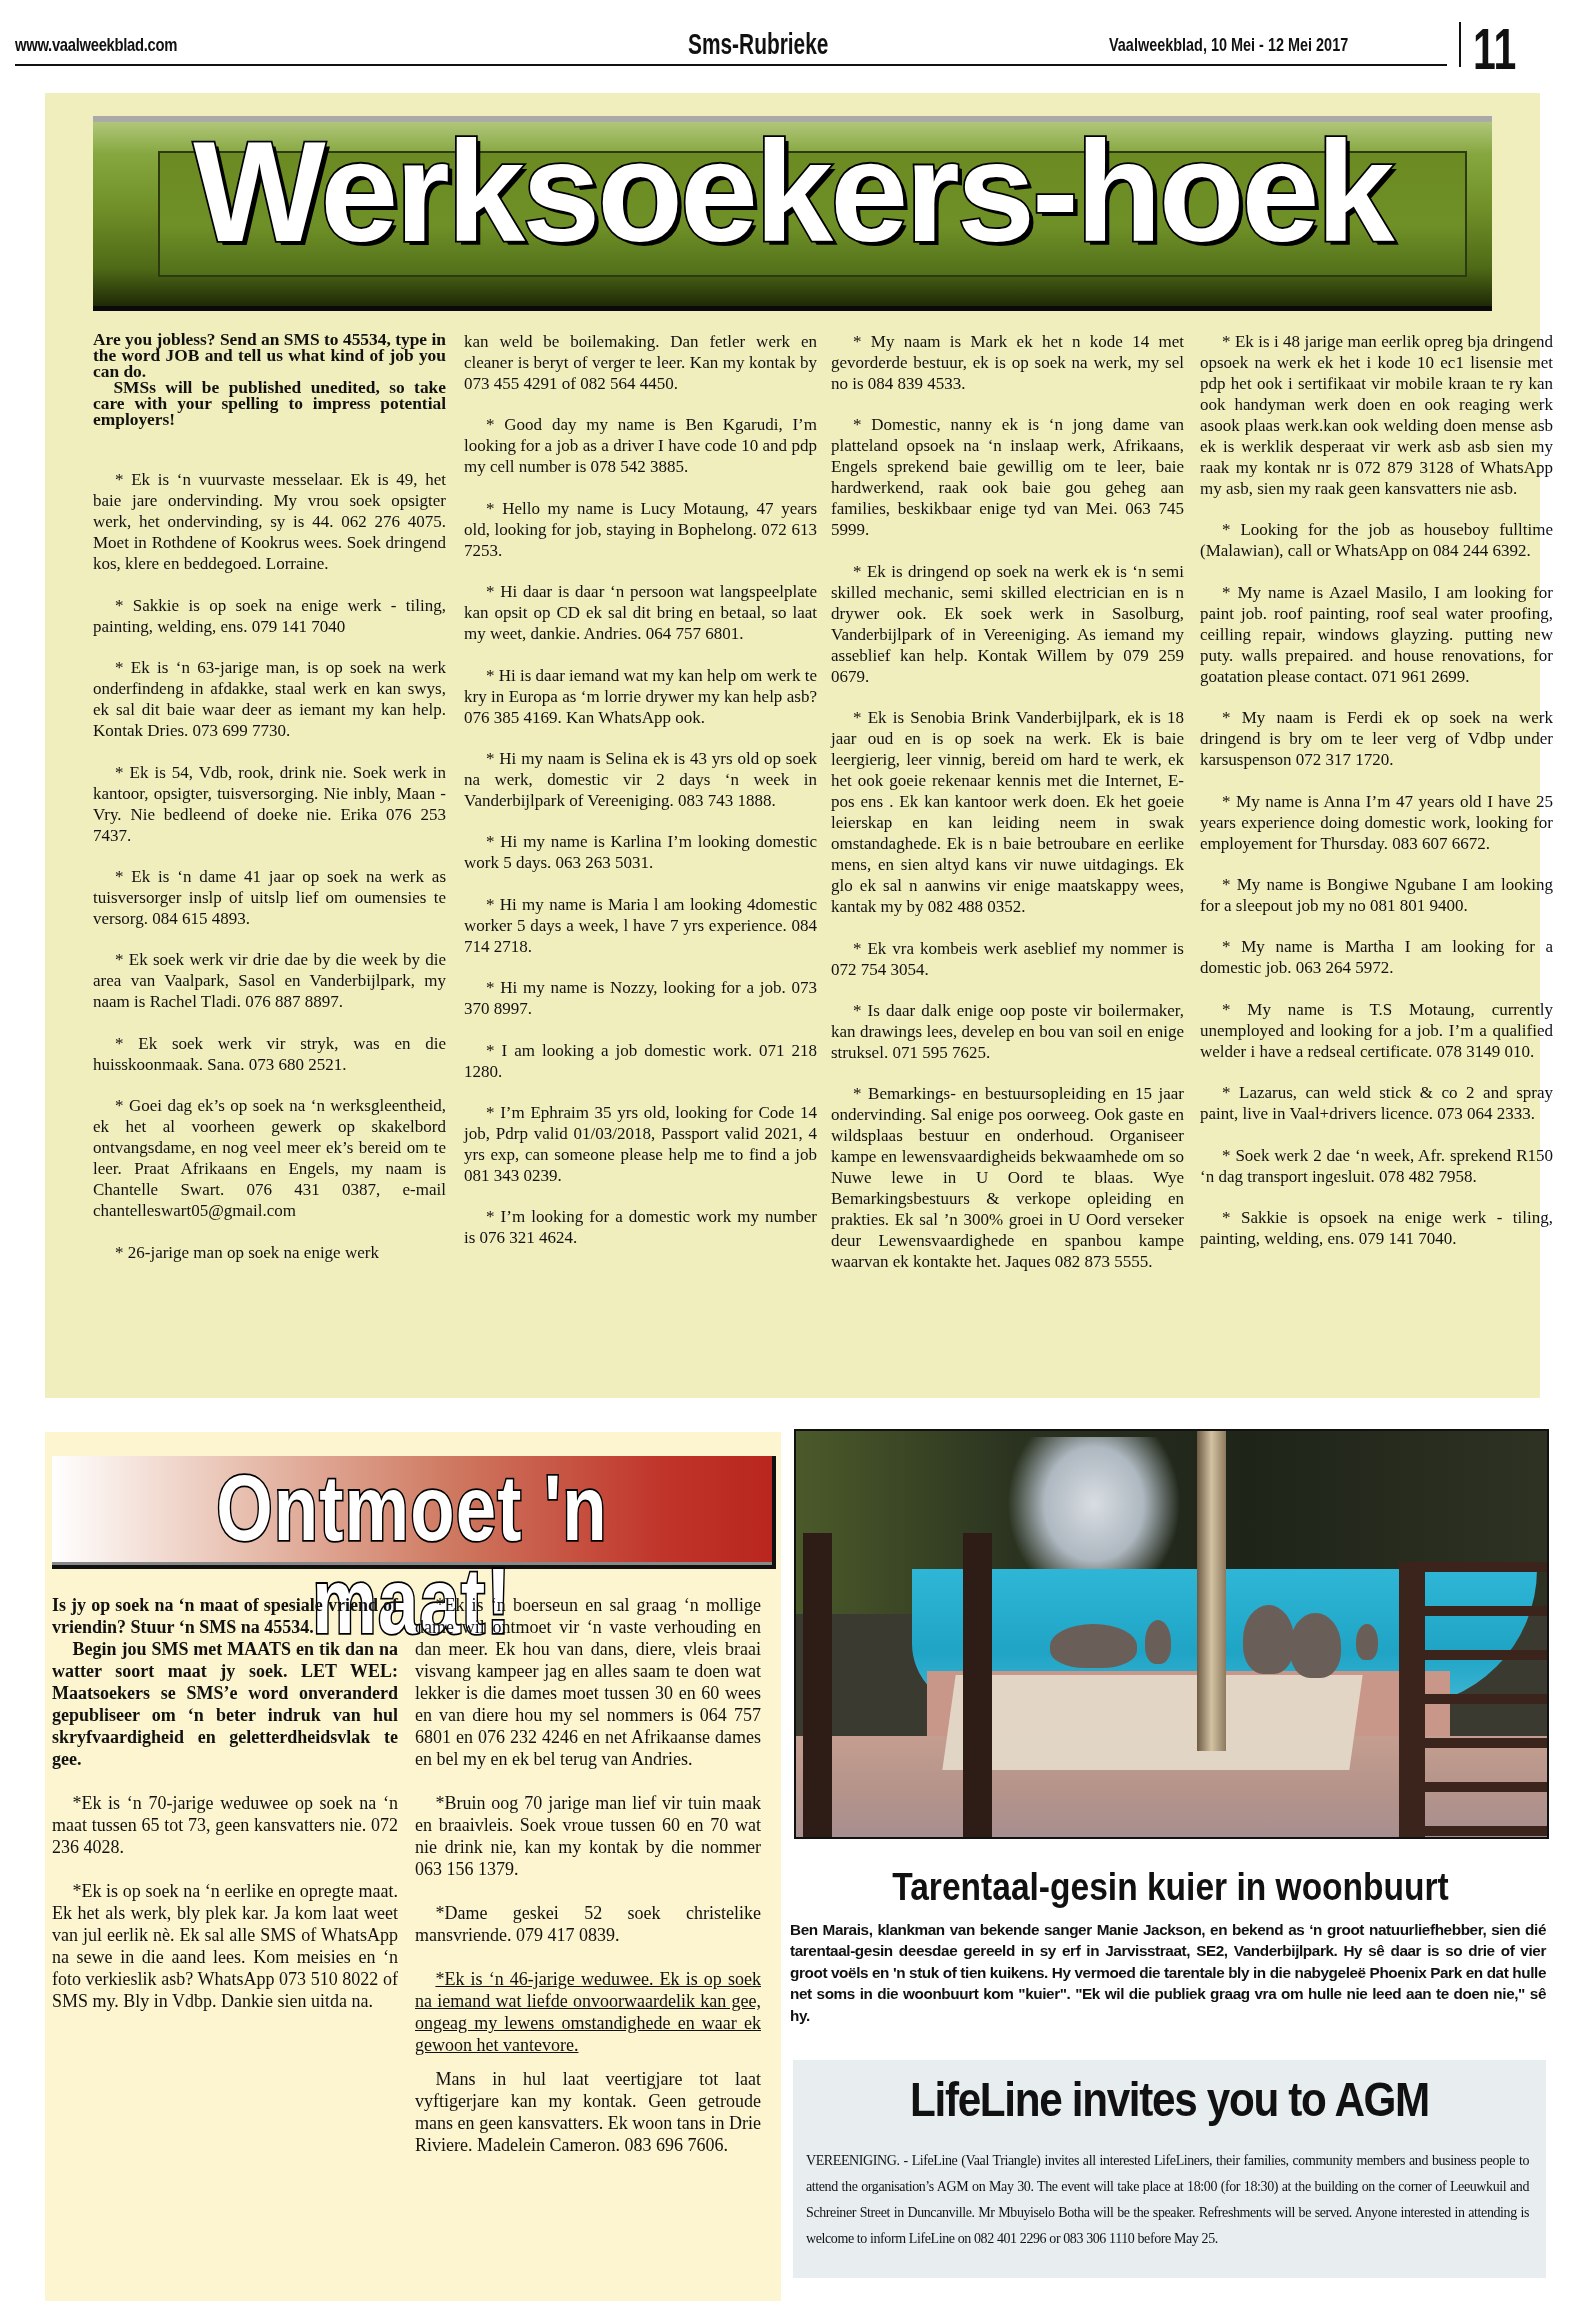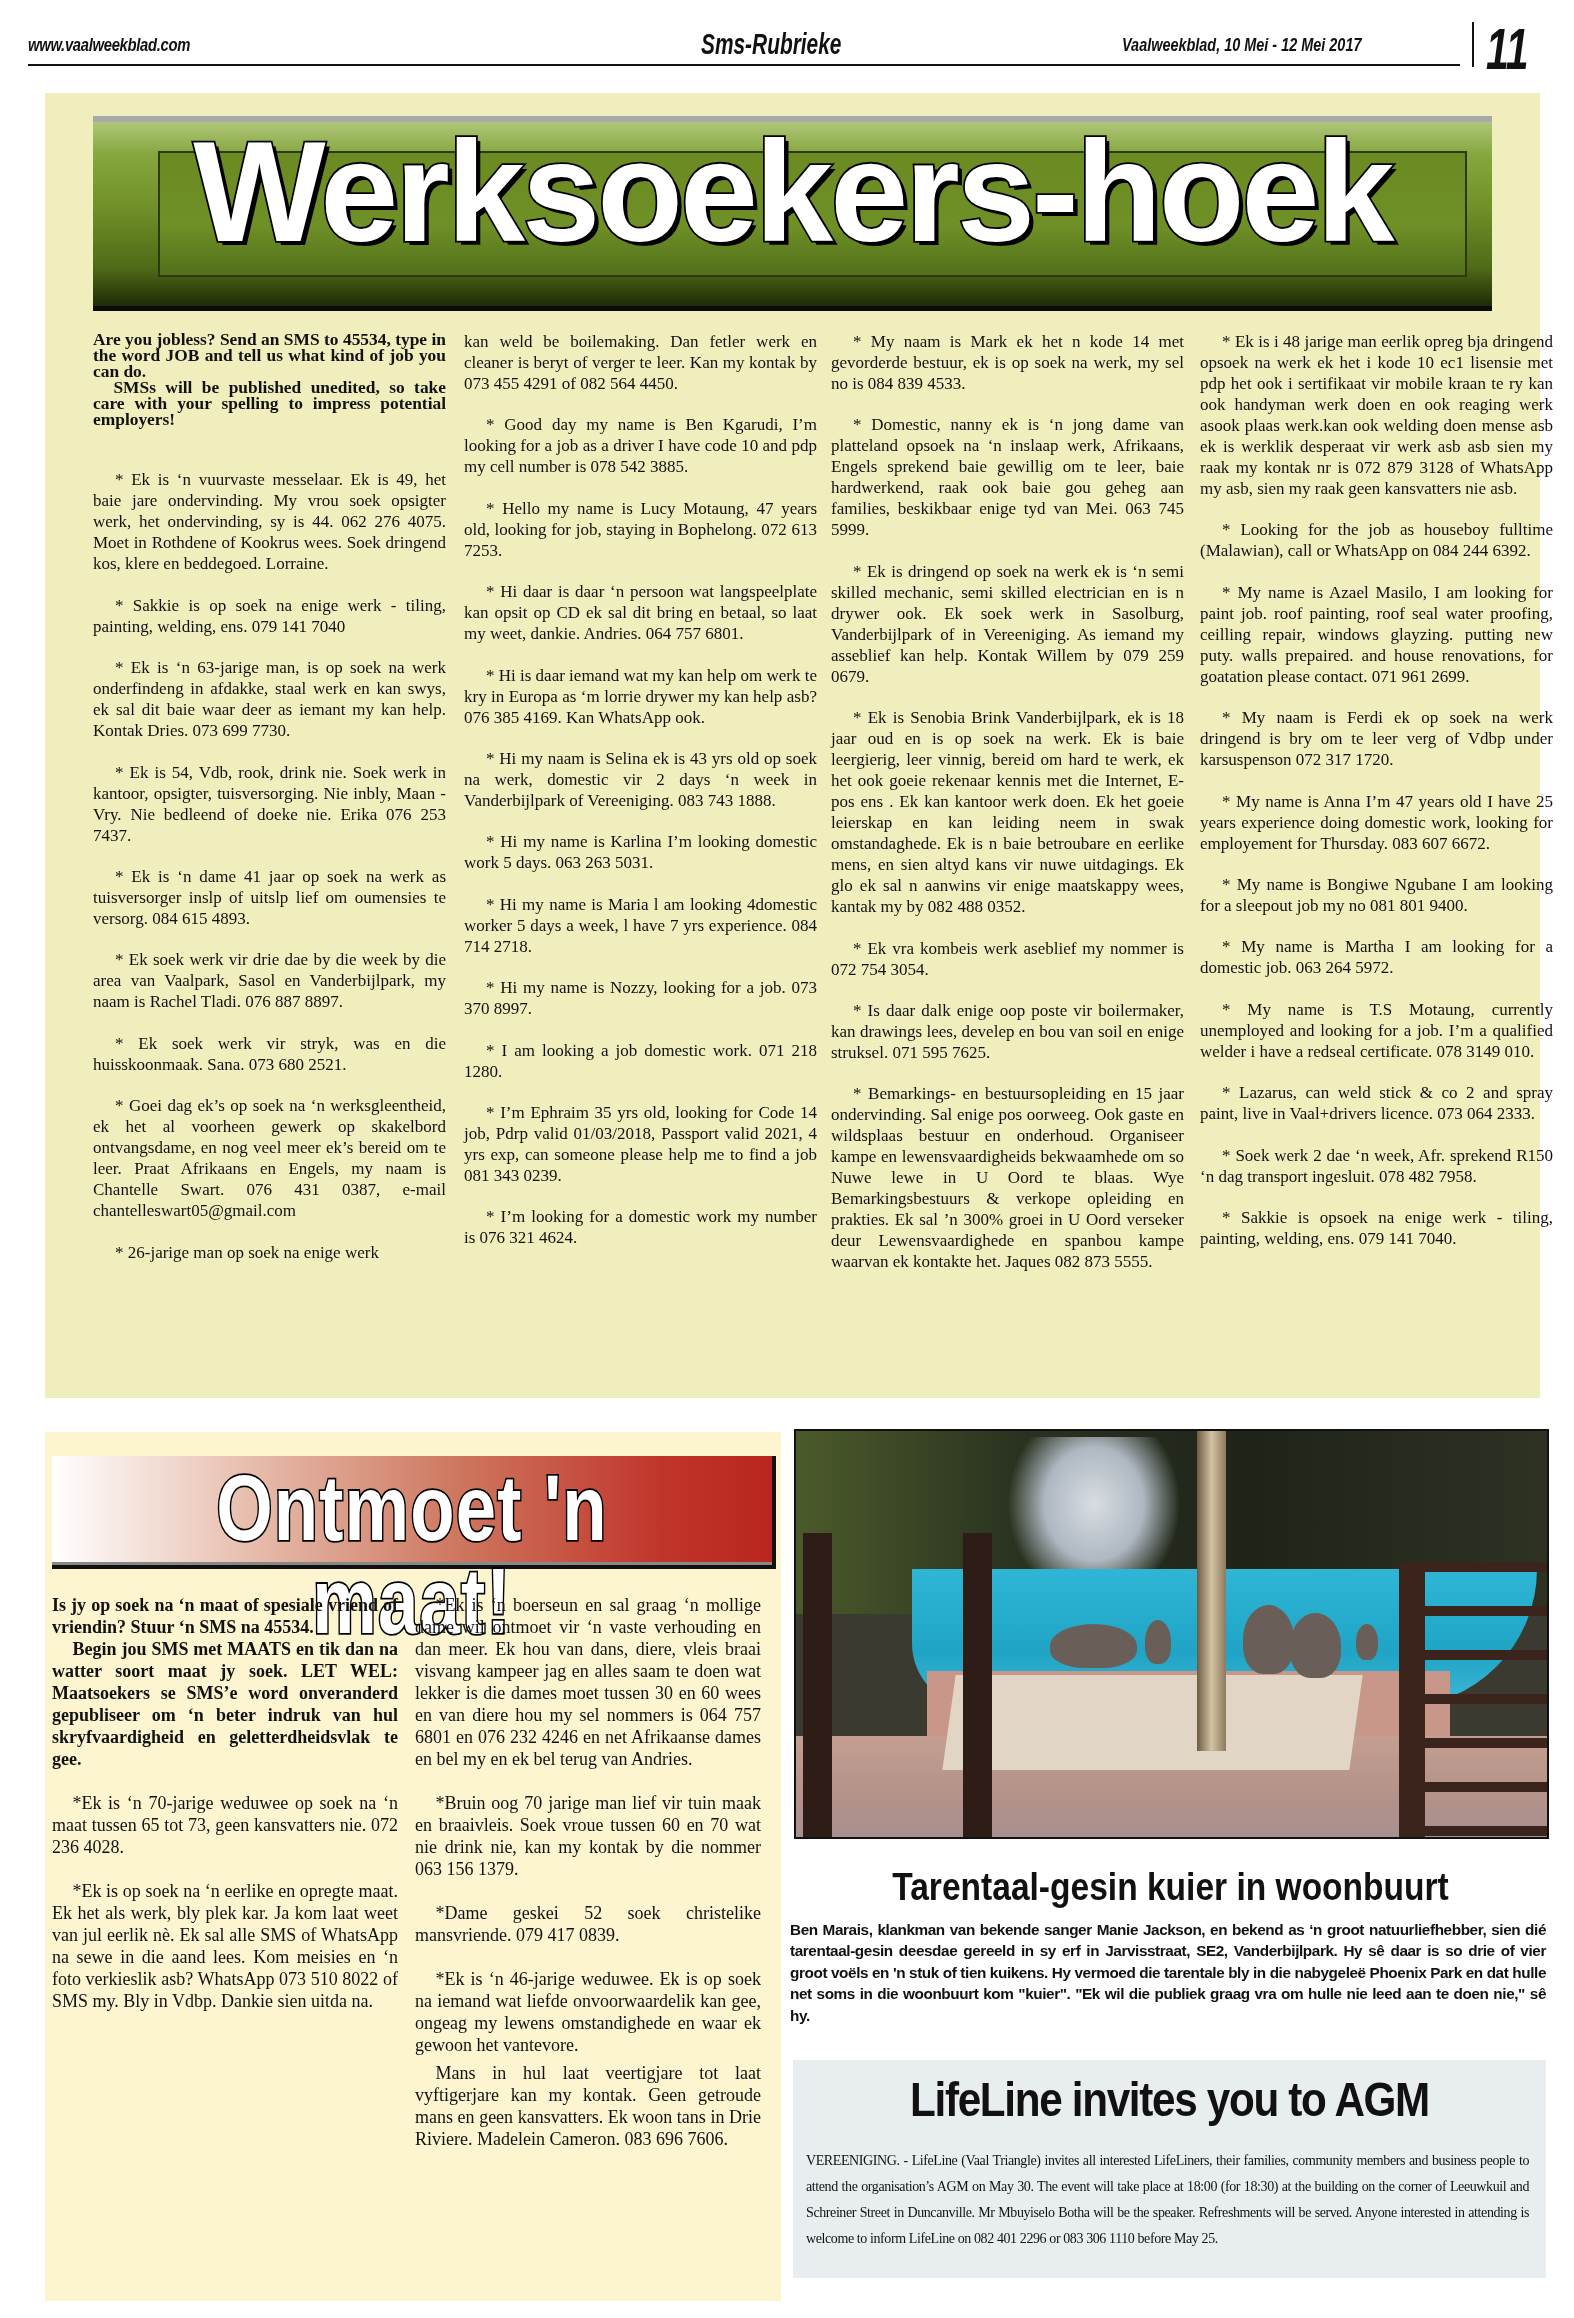--- a/index.html
+++ b/index.html
@@ -1,19 +1,19 @@
 <!DOCTYPE html>
 <html style="font-size:11.6px"><head>
 <meta charset="utf-8">
 <style>
   html, body { margin: 0; padding: 0; background: #ffffff; }
   body { width: 1574px; height: 2319px; position: relative; overflow: hidden; font-family: "Liberation Serif", serif; color: #111; }
 
   
-  .masthead { position: absolute; left: 28px; top: 22px; width: 1527px; height: 49px; font-style: italic; }
+  .masthead { position: absolute; left: 15px; top: 22px; width: 1527px; height: 49px; }
   .masthead .url { position: absolute; left: 0; top: 11.6px; font-family: "Liberation Sans", sans-serif; font-weight: bold; font-size: 19px; transform: scaleX(0.78); transform-origin: left; letter-spacing: -0.4px; }
   .masthead .section { position: absolute; left: 673px; top: 5.8px; font-family: "Liberation Sans", sans-serif; font-weight: bold; font-size: 29px; transform: scaleX(0.72); transform-origin: left; }
   .masthead .issue { position: absolute; left: 1094px; top: 11.6px; font-family: "Liberation Sans", sans-serif; font-weight: bold; font-size: 19px; transform: scaleX(0.76); transform-origin: left; white-space: nowrap; }
   .masthead .rule { position: absolute; left: 0; top: 42px; width: 1432px; height: 2.2px; background: #111; }
   .masthead .vrule { position: absolute; left: 1444px; top: 0; width: 2.2px; height: 45px; background: #111; }
   .masthead .pageno { position: absolute; left: 1458px; top: -1.5px; font-family: "Liberation Sans", sans-serif; font-weight: bold; font-size: 57px; transform: scaleX(0.72); transform-origin: left; line-height: 1; }
 
   
   .werk-panel { position: absolute; left: 45px; top: 93px; width: 1495px; height: 1305px; background: #f1eebd; }
   .werk-banner { position: absolute; left: 93px; top: 116px; width: 1399px; height: 190px; background: linear-gradient(#b8cc86 0%, #86a73f 20%, #6f8e27 50%, #4f6a17 80%, #1f2a06 100%); border-bottom: 5.8px solid #0a0a0a; box-shadow: inset 0 5.8px 0 #a9a9a9; }
@@ -29,21 +29,21 @@
   .intro .ind { display: block; text-indent: 20.4px; }
 
   
   .maat-panel { position: absolute; left: 45px; top: 1432px; width: 736px; height: 869px; background: #fdf5cf; }
   .maat-banner { position: absolute; left: 52px; top: 1456px; width: 720px; height: 109px; background: linear-gradient(90deg, #ffffff 0%, #e9c3b4 25%, #cf7a62 55%, #c0342a 85%, #b9261d 100%); border-right: 4.4px solid #111; border-bottom: 4.4px solid #111; box-shadow: 0 -2.9px 0 #888 inset; }
   .maat-banner .title { position: absolute; left: 0; right: 0; top: 5.8px; text-align: center; font-family: "Liberation Sans", sans-serif; font-weight: bold; font-size: 93px; line-height: 1; color: #fff; -webkit-text-stroke: 3.6px #000; paint-order: stroke fill; transform: scaleX(0.78); letter-spacing: 1.5px; }
   .mcols { position: absolute; top: 1594px; font-family: "Liberation Serif", serif; font-size: 18px; line-height: 22px; text-align: justify; }
   .mcol { position: absolute; top: 0; width: 346px; }
   .mcol1 { left: 52px; } .mcol2 { left: 415px; }
   .mcol p { margin: 0 0 22px 0; text-indent: 20.4px; }
-  .mcol p.tight { margin-bottom: 6px; }
+  .mcol p.tight { margin-bottom: 12px; text-decoration: underline; }
   .mintro { font-weight: bold; margin: 0 0 22px 0; }
   .mintro .ind { display: block; text-indent: 20.4px; }
 
   
   .photo { position: absolute; left: 794px; top: 1429px; width: 751px; height: 406px; border: 2.2px solid #111; overflow: hidden; background: #3a3a30; }
   .photo .trees { position: absolute; left: 0; top: 0; width: 100%; height: 45%; background: linear-gradient(90deg, #4b5a2a 0%, #2a3220 30%, #1f2419 60%, #2d3223 100%); }
   .photo .fountain { position: absolute; left: 211px; top: 5.8px; width: 174px; height: 167px; background: radial-gradient(ellipse at 50% 40%, #d8dde2 0%, #aeb8c0 40%, rgba(120,130,140,0) 70%); }
   .photo .pool { position: absolute; left: 116px; top: 138px; width: 625px; height: 138px; background: linear-gradient(#2fb6d6, #1fa4c6 60%, #41b7d4); border-radius: 0 0 189px 87px; }
   .photo .paving { position: absolute; left: 131px; top: 240px; width: 523px; height: 116px; background: #c9978a; }
   .photo .floor { position: absolute; left: 0; top: 305px; width: 100%; height: 102px; background: linear-gradient(#c49e90, #b6948a 50%, #a78f8f); }

